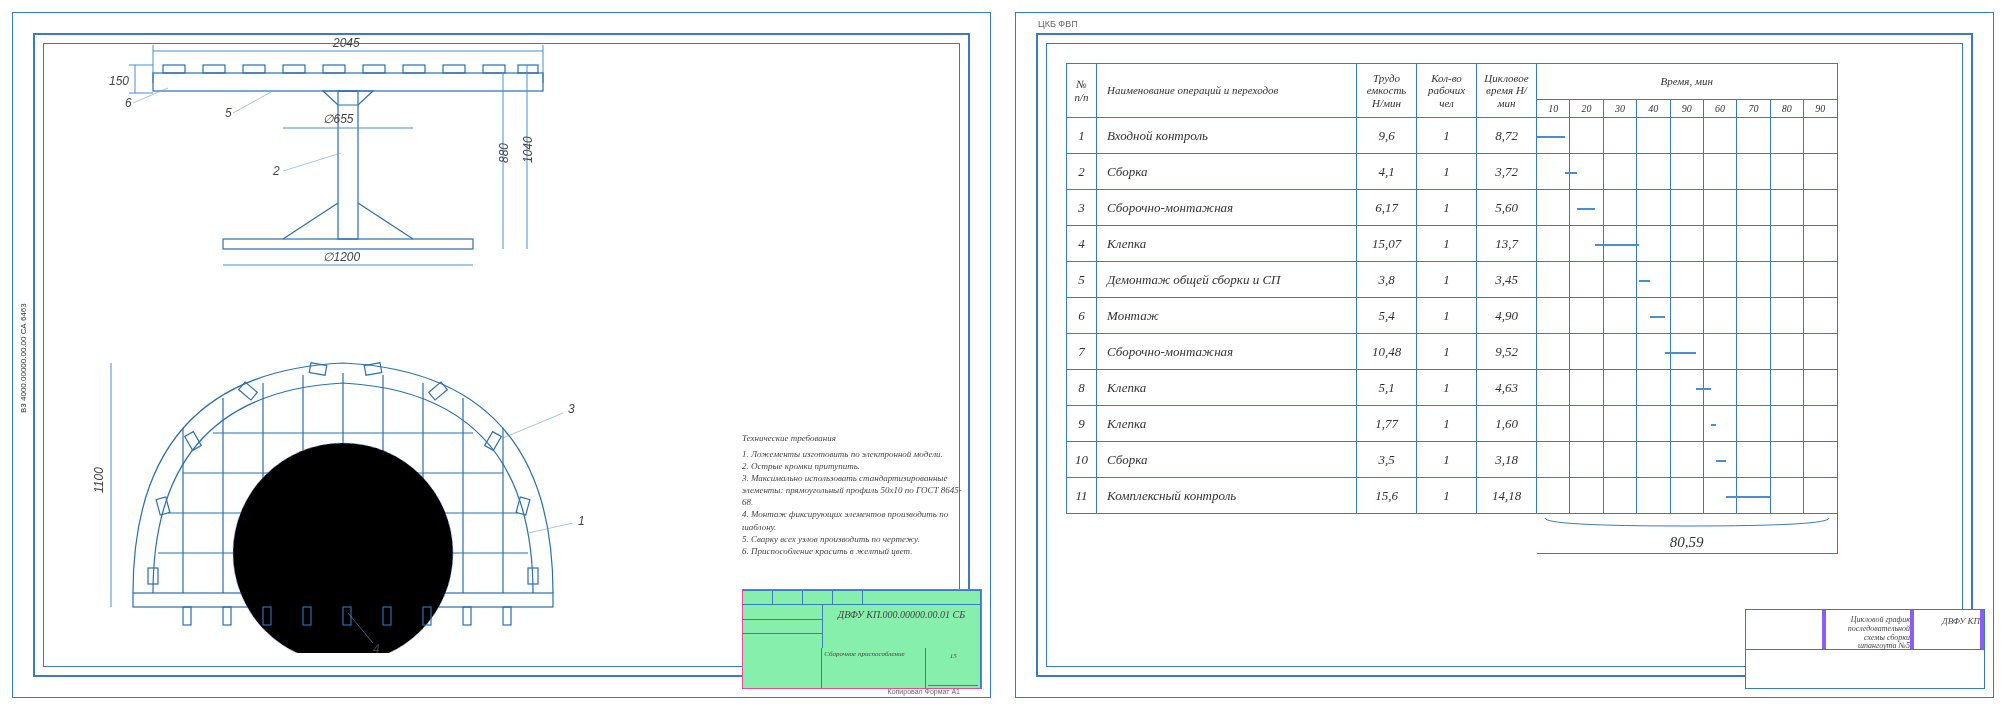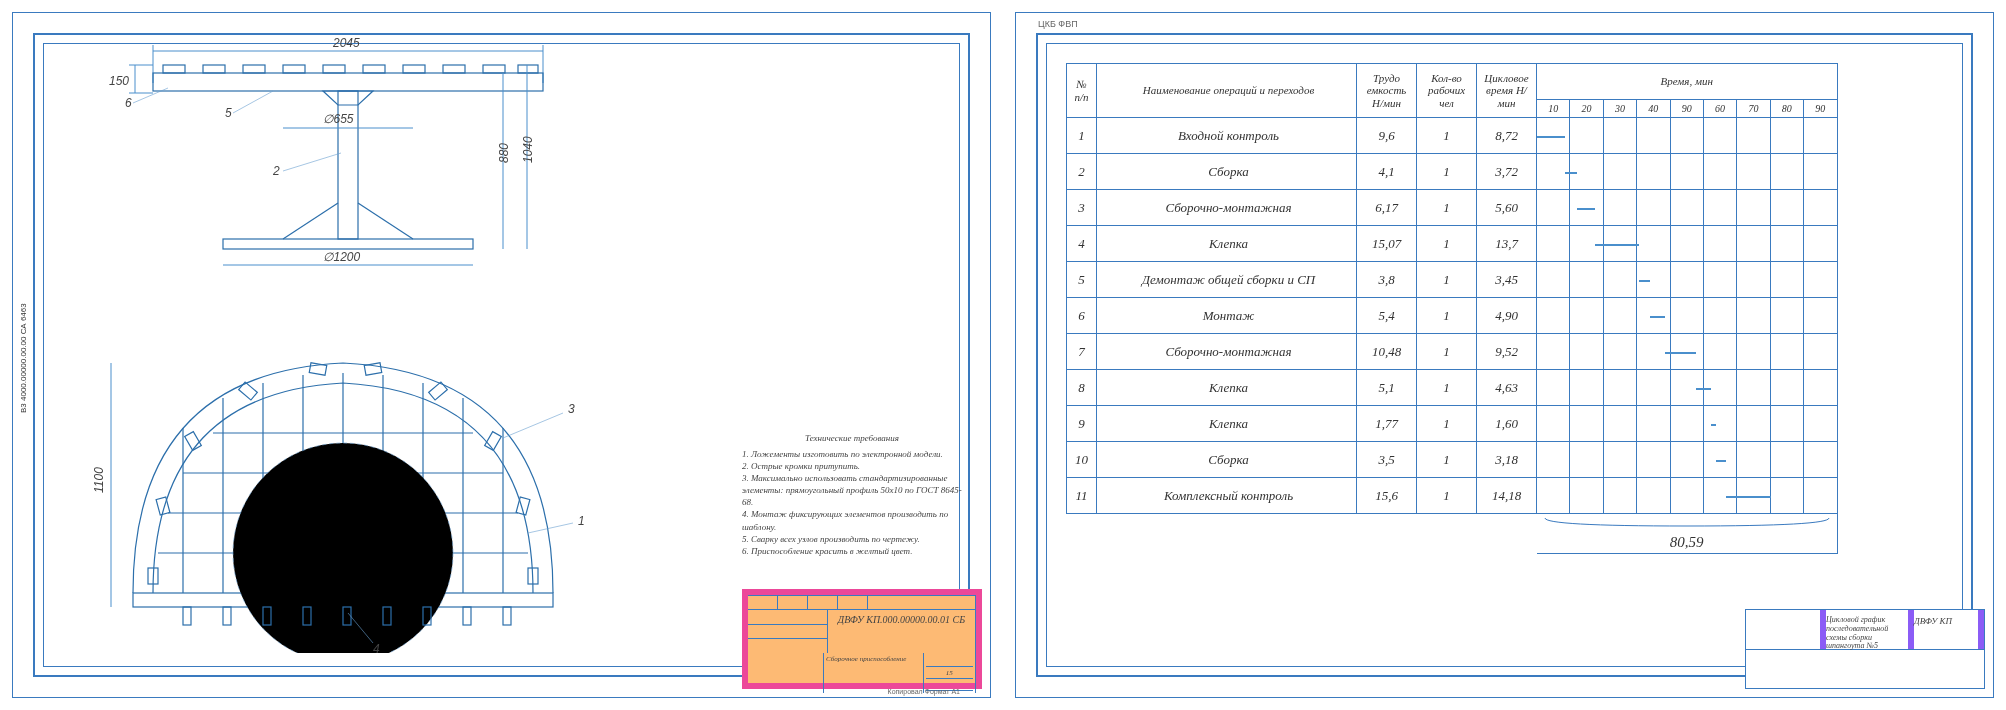--- a/index.html
+++ b/index.html
@@ -11,51 +11,51 @@
 
   
   .vtext{position:absolute;left:6px;top:14px;transform:rotate(-90deg);transform-origin:left top;font-size:8px;color:#333;font-style:normal;font-family:sans-serif}
   .drawing-area{position:absolute;left:60px;top:20px;width:560px;height:620px}
   .dim{font-size:12px;fill:#444;font-family:sans-serif;font-style:italic}
   .dimline{stroke:#4a8fcc;stroke-width:1}
   .part{stroke:#2c6fab;stroke-width:1.2;fill:none}
   .thin{stroke:#6aa0d0;stroke-width:0.6}
 
   .tech{position:absolute;right:28px;bottom:140px;width:220px;font-size:9px;line-height:1.35;color:#444;font-style:italic}
-  .tech .ttl{margin-bottom:4px;text-align:center}
-
-  .tblock{position:absolute;right:8px;bottom:8px;width:240px;height:100px;border:6px solid #ec4899;font-size:8px;color:#444;background:#fdba74}
+  .tech .ttl{margin-bottom:4px;text-align:left}
+
+  .tblock{position:absolute;right:8px;bottom:8px;width:240px;height:100px;border:1px solid #ec4899;font-size:8px;color:#444;background:#86efac}
   .tblock .row{display:flex;border-top:1px solid #3a7abf;height:14px}
   .tblock .row>div{border-right:1px solid #3a7abf;padding:1px 2px}
   .tblock .main{display:flex;height:44px;border-top:1px solid #3a7abf}
   .tblock .main>div{border-right:1px solid #3a7abf}
   .tblock .code{flex:1;text-align:center;font-size:10px;padding-top:4px}
   .tblock .name{flex:1.2;font-size:10px;padding-top:6px;line-height:1.2}
-  .tblock .side{width:46px;display:flex;flex-direction:column}
+  .tblock .side{width:46px;display:flex;flex-direction:row}
   .tblock .side div{flex:1;border-bottom:1px solid #3a7abf;text-align:center;font-size:7px;padding-top:2px}
   .tblock .bot{display:flex;height:40px}
   .tblock .bot>div{border-right:1px solid #3a7abf;flex:1;font-size:7px;padding:2px}
 
   
   .s2-code{position:absolute;left:22px;top:6px;font-size:9px;font-family:sans-serif;font-style:normal;color:#666}
   .ops-table{position:absolute;left:50px;top:50px;border-collapse:collapse;font-size:13px}
   .ops-table th,.ops-table td{border:1px solid #3a7abf;padding:0 6px;height:36px;vertical-align:middle;text-align:center;color:#333}
   .ops-table th{font-weight:normal;font-size:11px;line-height:1.1}
-  .ops-table .opname{text-align:center;width:260px;padding-left:10px}
+  .ops-table .opname{text-align:left;width:260px;padding-left:10px}
   .ops-table .num{width:30px}
   .ops-table .val{width:60px}
   .ops-table .time-head th{height:18px;font-size:10px}
   .ops-table .gantt-cell{width:32px;padding:0;position:relative}
   .gbar{position:absolute;height:2px;background:#4a8fcc;top:50%}
   .total-row td{height:40px}
   .total-val{font-size:15px;text-align:center;border-left:none!important}
 
   .tblock2{position:absolute;right:8px;bottom:8px;width:240px;height:80px;border:1px solid #3a7abf;font-size:8px;color:#444;background:#fff}
   .tblock2 .main{display:flex;height:40px;border-bottom:1px solid #3a7abf}
-  .tblock2 .main>div{border-right:6px solid #8b5cf6;text-align:left;padding-top:6px;font-size:9px}
+  .tblock2 .main>div{border-right:4px solid #8b5cf6;text-align:right;padding-top:6px;font-size:9px}
   .tblock2 .rows{display:flex;flex-direction:column;height:40px}
   .tblock2 .rows .r{flex:1;display:flex;border-top:1px solid #3a7abf}
   .tblock2 .rows .r>div{border-right:1px solid #3a7abf;flex:1;font-size:7px;padding:2px}
 </style>
 </head>
 <body>
 
 <div class="wrap">
 
   <div class="sheet">

